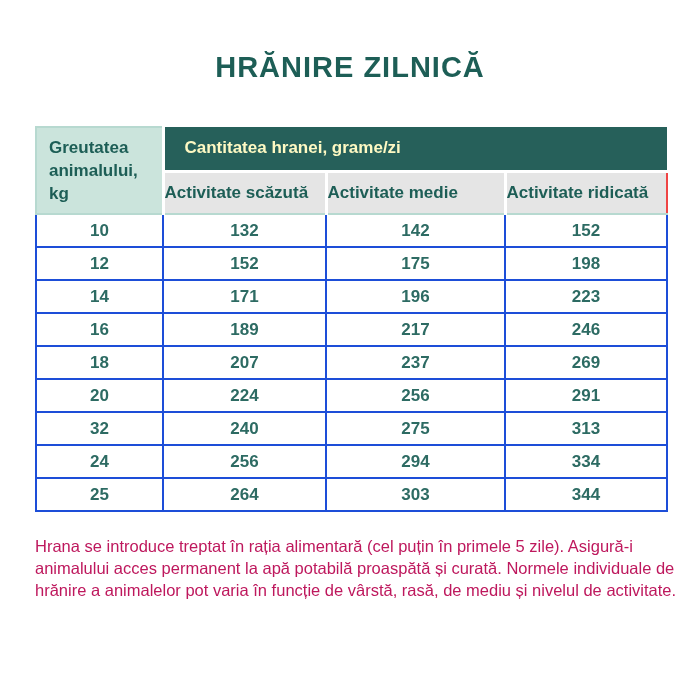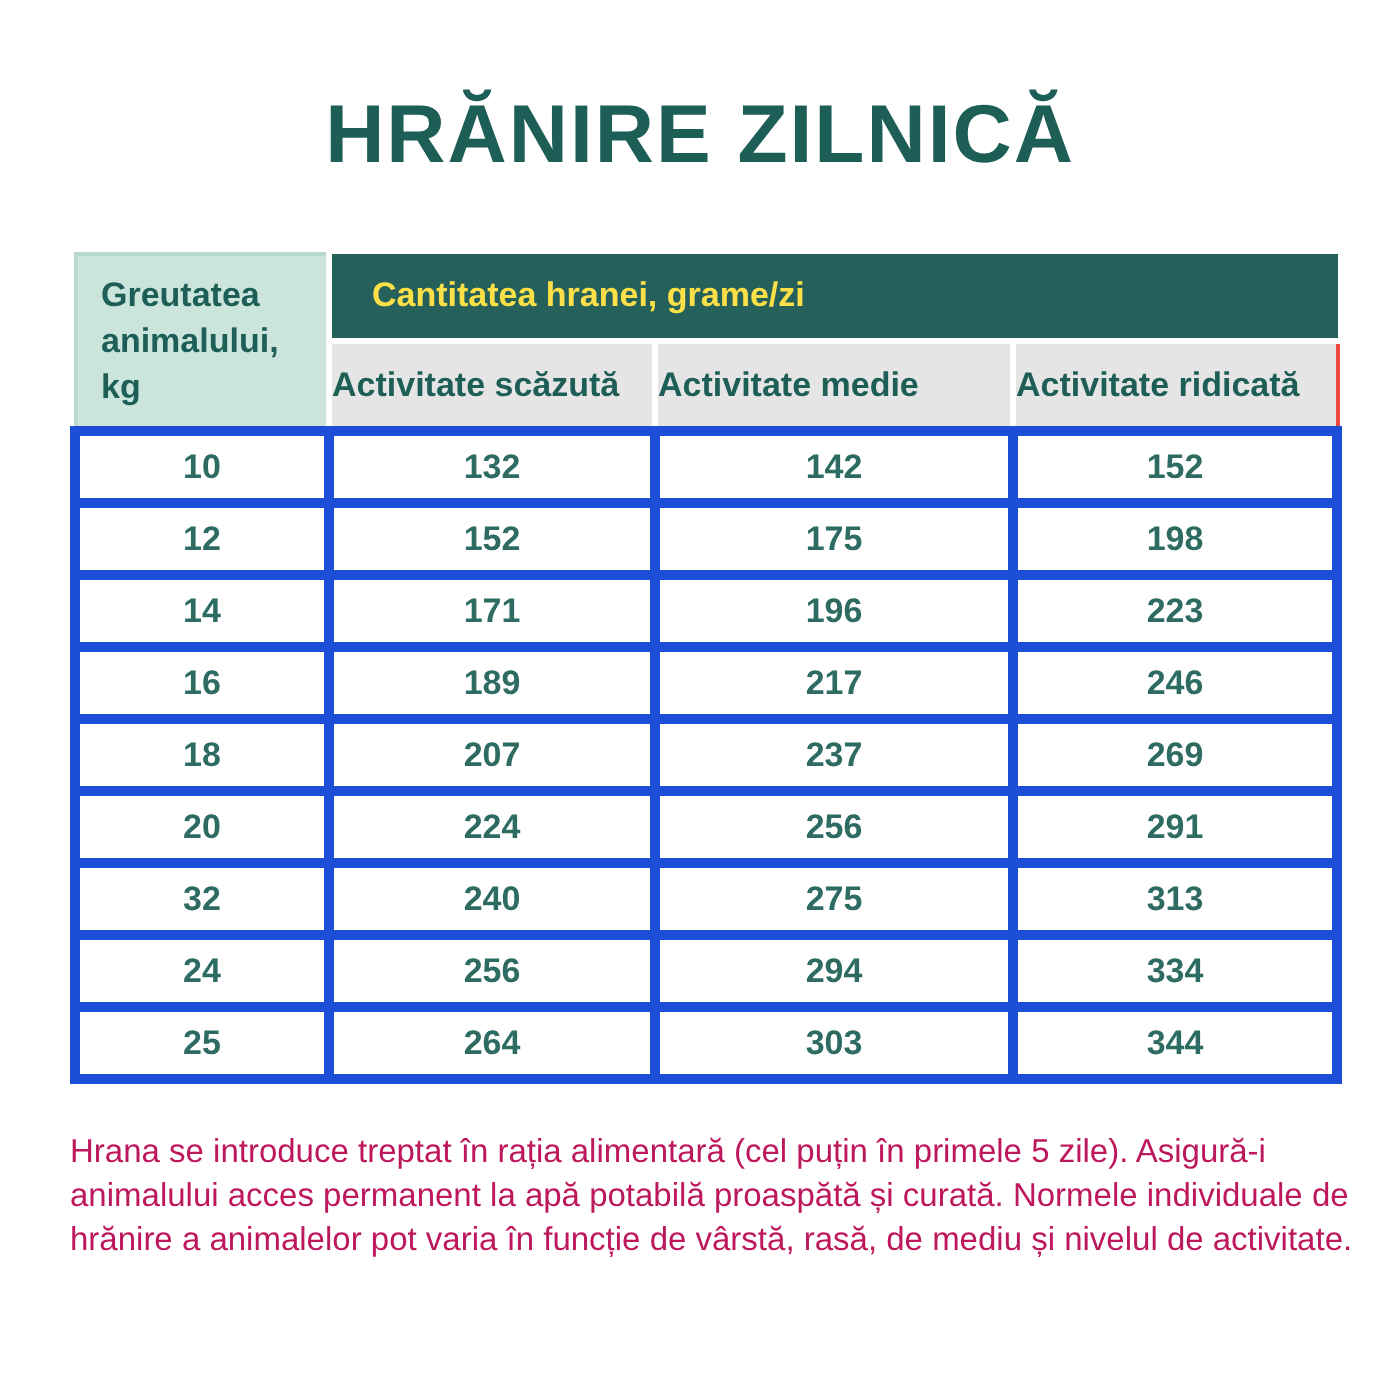--- a/index.html
+++ b/index.html
@@ -13,21 +13,21 @@
   }
   .page {
     width: 700px;
     height: 700px;
     position: relative;
   }
   .title {
     margin: 0;
     padding-top: 44px;
     text-align: center;
-    font-size: 41px;
+    font-size: 29px;
     line-height: 46px;
     font-weight: bold;
     letter-spacing: 1px;
     color: #1d5e56;
   }
   .title span { display: block; }
 
   table.feed-table {
     border-collapse: collapse;
     table-layout: fixed;
@@ -47,21 +47,21 @@
     color: #1d5e56;
     text-align: left;
     vertical-align: top;
     padding: 8px 10px 8px 12px;
     line-height: 23px;
     border: 2px solid #b7d9d0;
     border-right: 3px solid #ffffff;
   }
   th.group {
     background: #26605a;
-    color: #fde047;
+    color: #fef9c3;
     text-align: left;
     padding: 10px 0 10px 20px;
     border: 0;
     border-bottom: 3px solid #ffffff;
   }
   th.subhead {
     background: #e5e5e5;
     color: #1d5e56;
     text-align: left;
     padding: 9px 0;
@@ -69,21 +69,21 @@
     border-top: 0;
     border-bottom: 2px solid #b7d9d0;
   }
   th.subhead.last { border-right: 2px solid #ef4444; }
 
   td.cell {
     background: #ffffff;
     color: #2d6b63;
     text-align: center;
     height: 29px;
-    border: 5px solid #1d4ed8;
+    border: 2px solid #1d4ed8;
   }
 
   .footer-note {
     width: 648px;
     margin: 23px 0 0 35px;
     font-size: 16.5px;
     line-height: 22px;
     color: #be185d;
   }
 </style>

